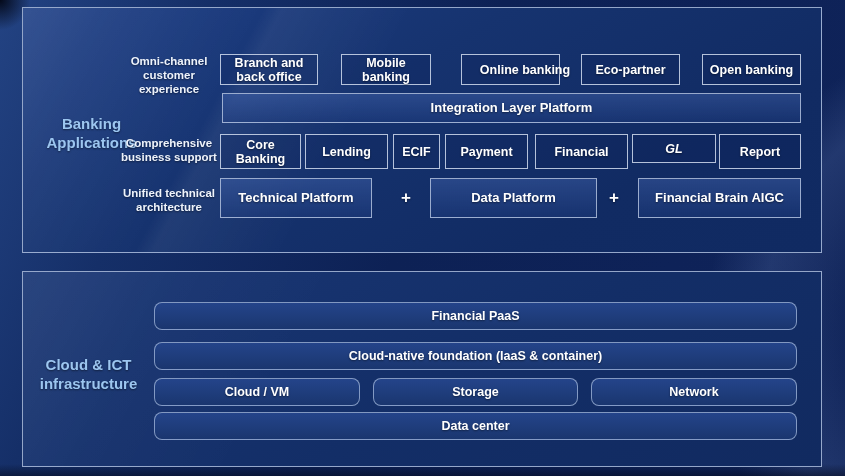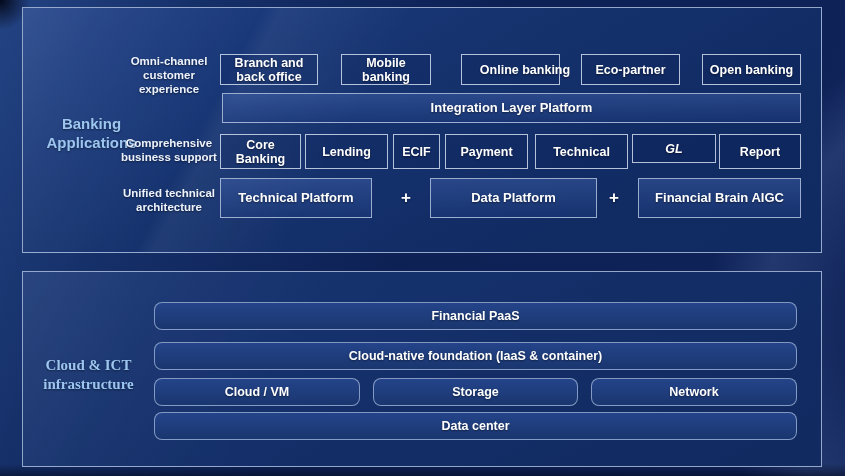--- a/index.html
+++ b/index.html
@@ -95,38 +95,38 @@
     <div class="box bigbox nowrap" style="left:199px;top:85px;width:579px;height:30px;">Integration Layer Platform</div>
 
     <div class="row-label" style="left:85px;top:128px;width:122px;">
       <span class="ln">Comprehensive</span>
       <span class="ln">business support</span>
     </div>
     <div class="box" style="left:197px;top:126px;width:81px;height:35px;">Core Banking</div>
     <div class="box nowrap" style="left:282px;top:126px;width:83px;height:35px;">Lending</div>
     <div class="box nowrap" style="left:370px;top:126px;width:47px;height:35px;">ECIF</div>
     <div class="box nowrap" style="left:422px;top:126px;width:83px;height:35px;">Payment</div>
-    <div class="box nowrap" style="left:512px;top:126px;width:93px;height:35px;">Technical</div>
+    <div class="box nowrap" style="left:512px;top:126px;width:93px;height:35px;">Financial</div>
     <div class="box nowrap" style="left:609px;top:126px;width:84px;height:29px;font-style:italic;">GL</div>
     <div class="box nowrap" style="left:696px;top:126px;width:82px;height:35px;">Report</div>
 
     <div class="row-label" style="left:85px;top:178px;width:122px;">
       <span class="ln">Unified technical</span>
       <span class="ln">architecture</span>
     </div>
     <div class="box bigbox nowrap" style="left:197px;top:170px;width:152px;height:40px;">Technical Platform</div>
     <div class="plus" style="left:371px;top:170px;width:24px;height:40px;">+</div>
     <div class="box bigbox nowrap" style="left:407px;top:170px;width:167px;height:40px;">Data Platform</div>
     <div class="plus" style="left:579px;top:170px;width:24px;height:40px;">+</div>
     <div class="box bigbox nowrap" style="left:615px;top:170px;width:163px;height:40px;">Financial Brain AIGC</div>
   </div>
 
   <div class="panel" id="panel-cloud">
 
-    <div class="side-title" style="left:0px;top:84px;width:131px;font-family:Liberation Serif, serif;">
+    <div class="side-title" style="left:0px;top:84px;width:131px;">
       <span class="ln">Cloud &amp; ICT</span>
       <span class="ln">infrastructure</span>
     </div>
 
     <div class="pill" style="left:131px;top:30px;width:643px;">Financial PaaS</div>
     <div class="pill" style="left:131px;top:70px;width:643px;">Cloud-native foundation (IaaS &amp; container)</div>
 
     <div class="pill" style="left:131px;top:106px;width:206px;">Cloud / VM</div>
     <div class="pill" style="left:350px;top:106px;width:205px;">Storage</div>
     <div class="pill" style="left:568px;top:106px;width:206px;">Network</div>

